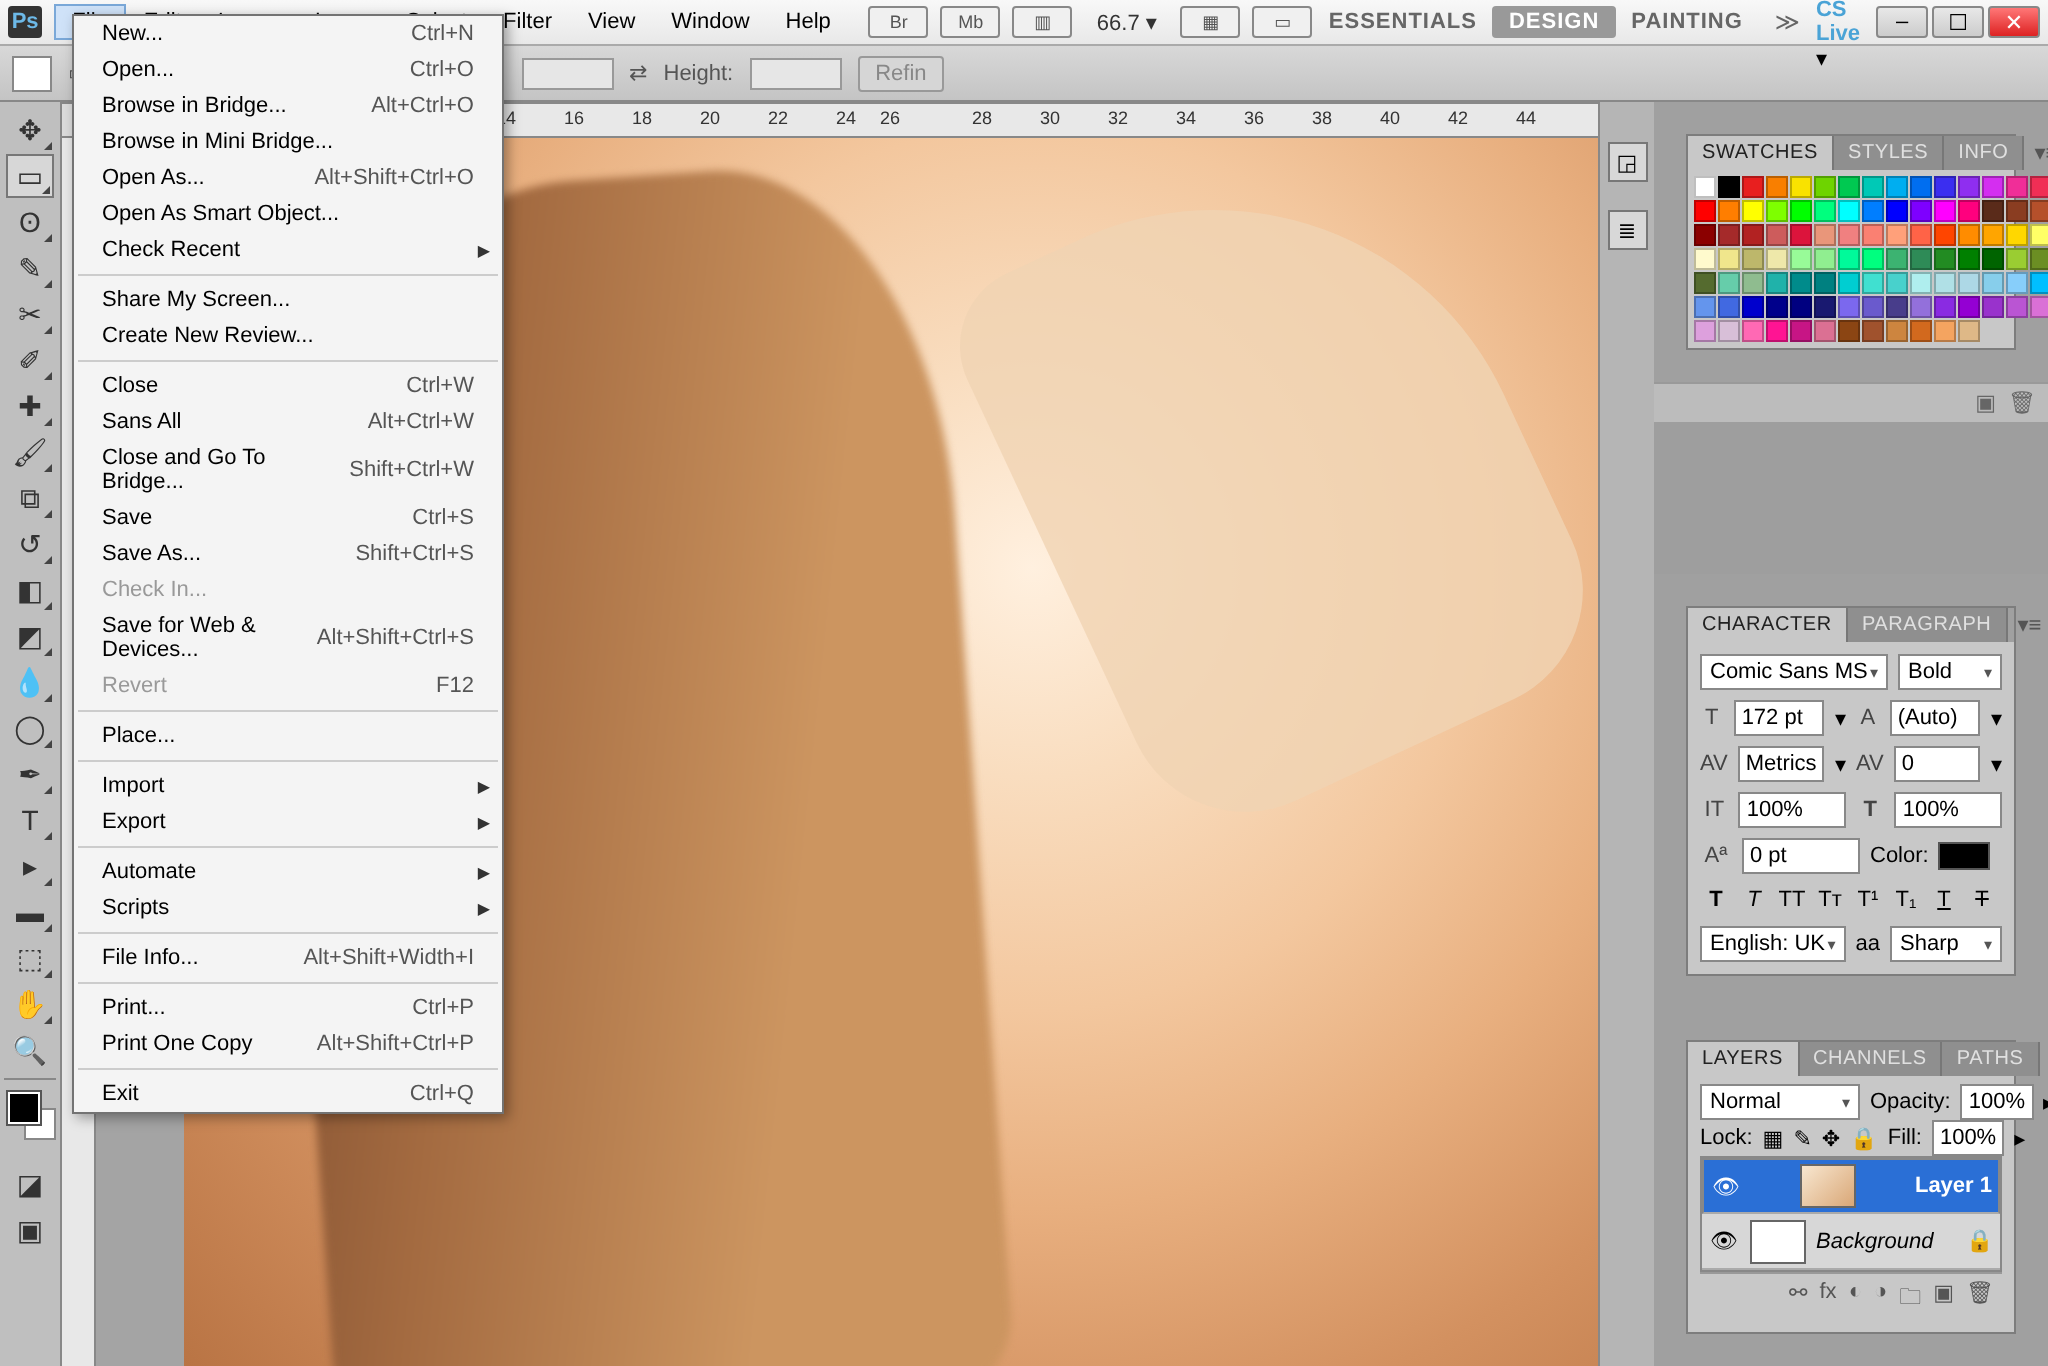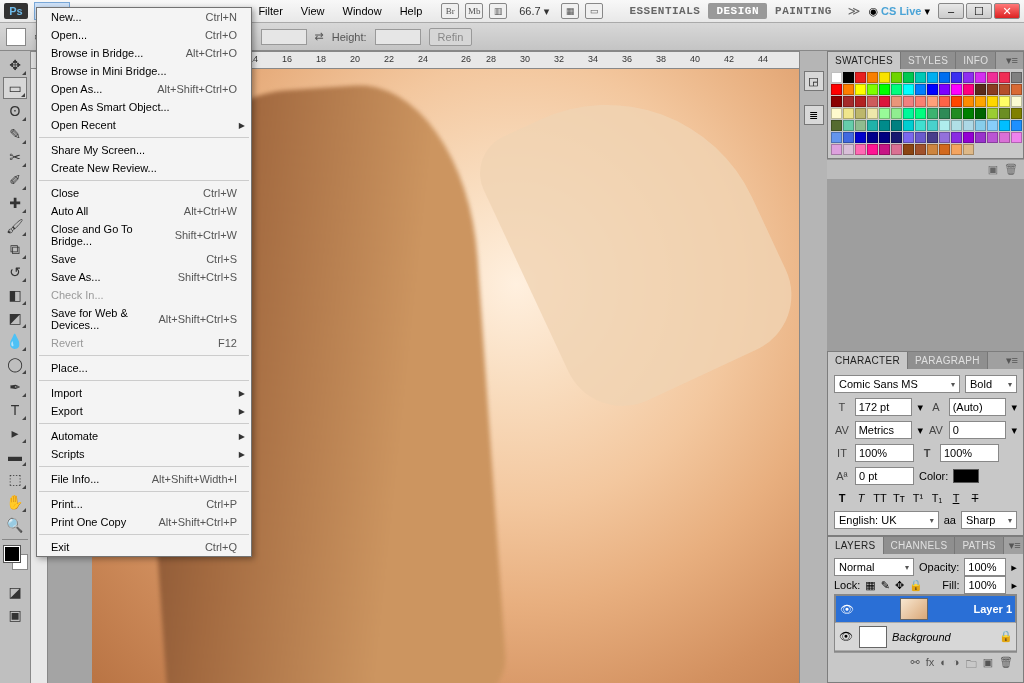--- a/index.html
+++ b/index.html
@@ -4,24 +4,24 @@
 <style>
 * { margin:0; padding:0; box-sizing:border-box; font-family:Tahoma, Arial, sans-serif; font-size:11px; }
 body { width:1024px; height:683px; overflow:hidden; background:#a9a9a9; user-select:none; }
 
 
 .menubar { height:23px; background:linear-gradient(#f8f8f8,#e8e8e8); border-bottom:1px solid #aaa; display:flex; align-items:center; padding:0 4px; }
 .ps-logo { width:24px;height:16px;background:#333;color:#6db9e8;font-weight:bold;font-size:11px;display:flex;align-items:center;justify-content:center;border-radius:2px;margin-right:6px;}
 .menu-item { padding:3px 9px; cursor:default; }
 .menu-item.open { background:#cfe2f8; border:1px solid #7aa8d8; padding:2px 8px; }
 .mb-icons { display:flex; align-items:center; gap:6px; margin-left:10px; }
-.ico-box { width:18px;height:16px;border:1px solid #888;background:#f0f0f0;display:flex;align-items:center;justify-content:center;font-size:9px;color:#555;border-radius:2px;font-family:Liberation Serif, serif;}
+.ico-box { width:30px;height:16px;border:1px solid #888;background:#f0f0f0;display:flex;align-items:center;justify-content:center;font-size:9px;color:#555;border-radius:2px;}
 .zoom { margin:0 6px; color:#333;}
 .mb-right { margin-left:auto; display:flex; align-items:center; gap:8px;}
-.workspace-tab { padding:2px 8px; font-weight:bold; color:#666; letter-spacing:0.5px;font-family:Liberation Mono, monospace;}
+.workspace-tab { padding:2px 8px; font-weight:bold; color:#666; letter-spacing:0.5px;}
 .workspace-tab.active { background:#999; color:#fff; border-radius:2px; }
 .double-chevron { font-size:12px; color:#666; }
 .cslive { color:#4aa3d6; font-weight:bold;}
 .win-buttons { display:flex; gap:2px; }
 .win-btn { width:26px;height:16px;background:linear-gradient(#e8e8e8,#ccc);border:1px solid #888;border-radius:2px;display:flex;align-items:center;justify-content:center;font-size:11px;}
 .win-btn.close { background:linear-gradient(#f77,#d22); color:#fff;}
 
 
 .options-bar { height:28px; background:linear-gradient(#d8d8d8,#c4c4c4); border-bottom:1px solid #888; display:flex; align-items:center; padding:0 6px; gap:8px; color:#555;}
 .ob-swatch { width:20px;height:18px;border:1px solid #888;background:#fff;}
@@ -61,21 +61,21 @@
 .dd-label { flex:1;}
 .dd-accel { color:#555;}
 .dd-sep { height:1px; background:#ccc; margin:3px 2px;}
 .dd-sub::after { content:"▶"; font-size:8px; position:absolute; right:6px; color:#333;}
 
 
 .right-side { width:197px; background:#a0a0a0; display:flex; flex-direction:column;}
 .right-collapsed-dock { width:28px; background:#b5b5b5; border-left:1px solid #888; display:flex;flex-direction:column;align-items:center;padding-top:20px;gap:14px;}
 .right-collapsed-dock .dk { width:20px;height:20px; border:1px solid #777;background:#d8d8d8;display:flex;align-items:center;justify-content:center;}
 
-.panel { background:#c8c8c8; border:1px solid #7d7d7d; margin:0;}
+.panel { background:#c8c8c8; border:1px solid #7d7d7d; margin:16px;}
 .panel-tabs { display:flex; background:#a0a0a0; align-items:center;}
 .panel-tab { padding:3px 7px; background:#8f8f8f; color:#e0e0e0; font-size:10px; border-right:1px solid #777; cursor:default; letter-spacing:0.3px;}
 .panel-tab.active { background:#c8c8c8; color:#222; }
 .panel-menu { margin-left:auto; padding:2px 5px; color:#555;}
 
 
 .sw-grid { display:grid; grid-template-columns:repeat(16,11px); grid-auto-rows:11px; gap:1px; padding:3px; background:#c8c8c8;}
 .sw { width:11px;height:11px;border:1px solid rgba(0,0,0,0.25);}
 .panel-footer { height:20px; background:#bcbcbc; border-top:1px solid #999; display:flex; align-items:center; justify-content:flex-end; gap:6px; padding:0 6px; color:#666;}
 
@@ -201,21 +201,21 @@
             <span class="rt" style="left: 64px;">6</span>
             <span class="rt" style="left: 98px;">8</span>
             <span class="rt" style="left: 132px;">10</span>
             <span class="rt" style="left: 166px;">12</span>
             <span class="rt" style="left: 200px;">14</span>
             <span class="rt" style="left: 234px;">16</span>
             <span class="rt" style="left: 268px;">18</span>
             <span class="rt" style="left: 302px;">20</span>
             <span class="rt" style="left: 336px;">22</span>
             <span class="rt" style="left: 370px;">24</span>
-            <span class="rt" style="left: 413px;">26</span>
+            <span class="rt" style="left: 392px;">26</span>
             <span class="rt" style="left: 438px;">28</span>
             <span class="rt" style="left: 472px;">30</span>
             <span class="rt" style="left: 506px;">32</span>
             <span class="rt" style="left: 540px;">34</span>
             <span class="rt" style="left: 574px;">36</span>
             <span class="rt" style="left: 608px;">38</span>
             <span class="rt" style="left: 642px;">40</span>
             <span class="rt" style="left: 676px;">42</span>
             <span class="rt" style="left: 710px;">44</span>
           </div>
@@ -510,36 +510,36 @@
       <span class="dd-label">Browse in Mini Bridge...</span>
     </div>
     <div class="dd-item">
       <span class="dd-label">Open As...</span>
       <span class="dd-accel">Alt+Shift+Ctrl+O</span>
     </div>
     <div class="dd-item">
       <span class="dd-label">Open As Smart Object...</span>
     </div>
     <div class="dd-item dd-sub">
-      <span class="dd-label">Open Recent</span>
+      <span class="dd-label">Check Recent</span>
     </div>
     <div class="dd-sep"></div>
     <div class="dd-item">
       <span class="dd-label">Share My Screen...</span>
     </div>
     <div class="dd-item">
       <span class="dd-label">Create New Review...</span>
     </div>
     <div class="dd-sep"></div>
     <div class="dd-item">
       <span class="dd-label">Close</span>
       <span class="dd-accel">Ctrl+W</span>
     </div>
     <div class="dd-item">
-      <span class="dd-label">Auto All</span>
+      <span class="dd-label">Sans All</span>
       <span class="dd-accel">Alt+Ctrl+W</span>
     </div>
     <div class="dd-item">
       <span class="dd-label">Close and Go To Bridge...</span>
       <span class="dd-accel">Shift+Ctrl+W</span>
     </div>
     <div class="dd-item">
       <span class="dd-label">Save</span>
       <span class="dd-accel">Ctrl+S</span>
     </div>

